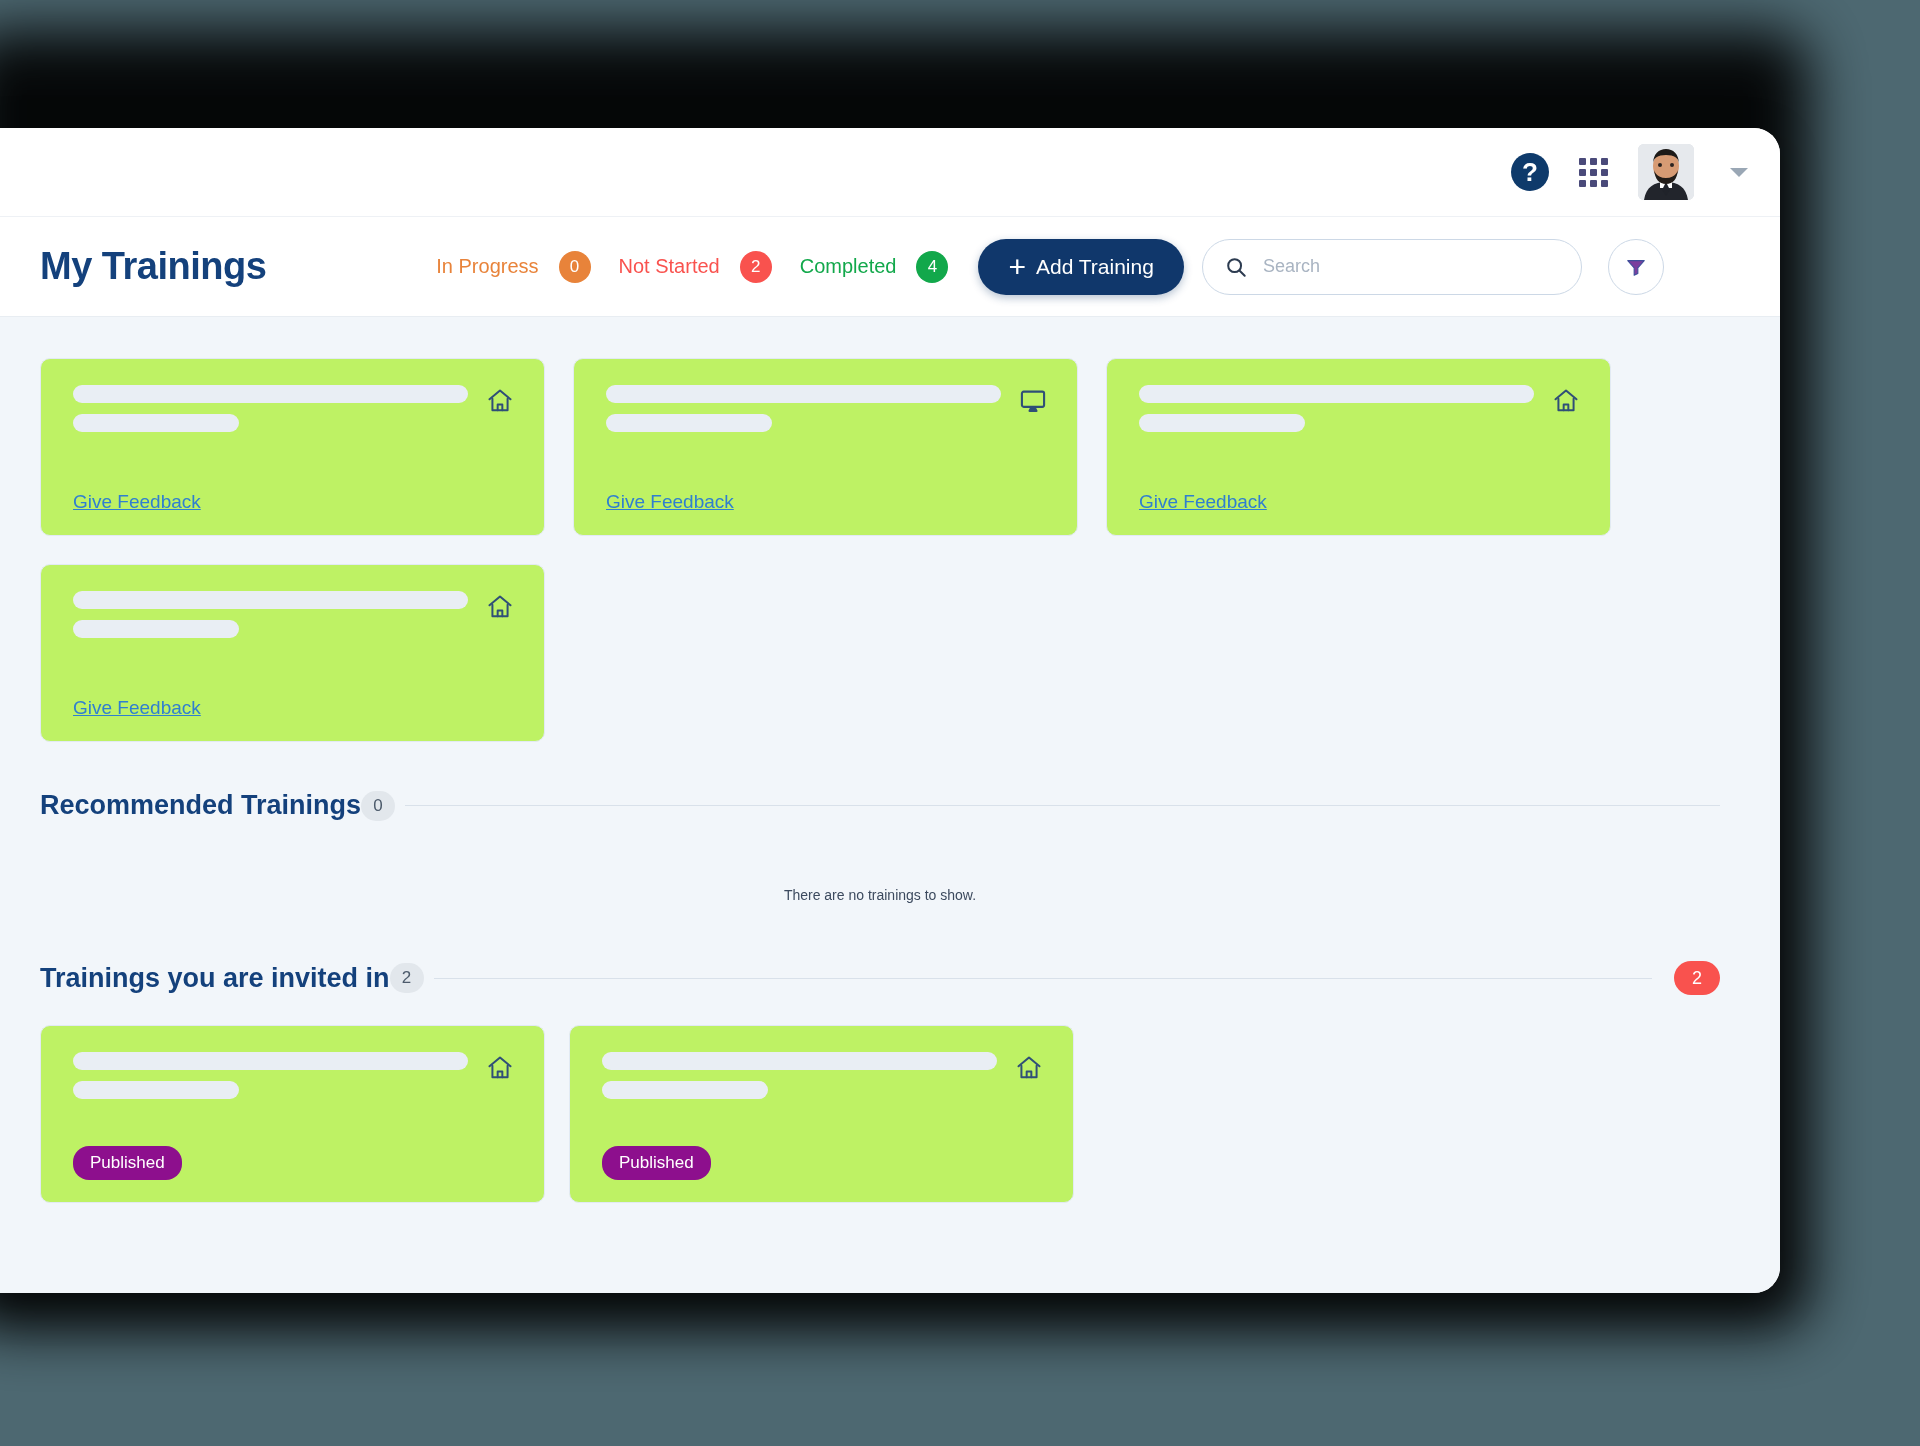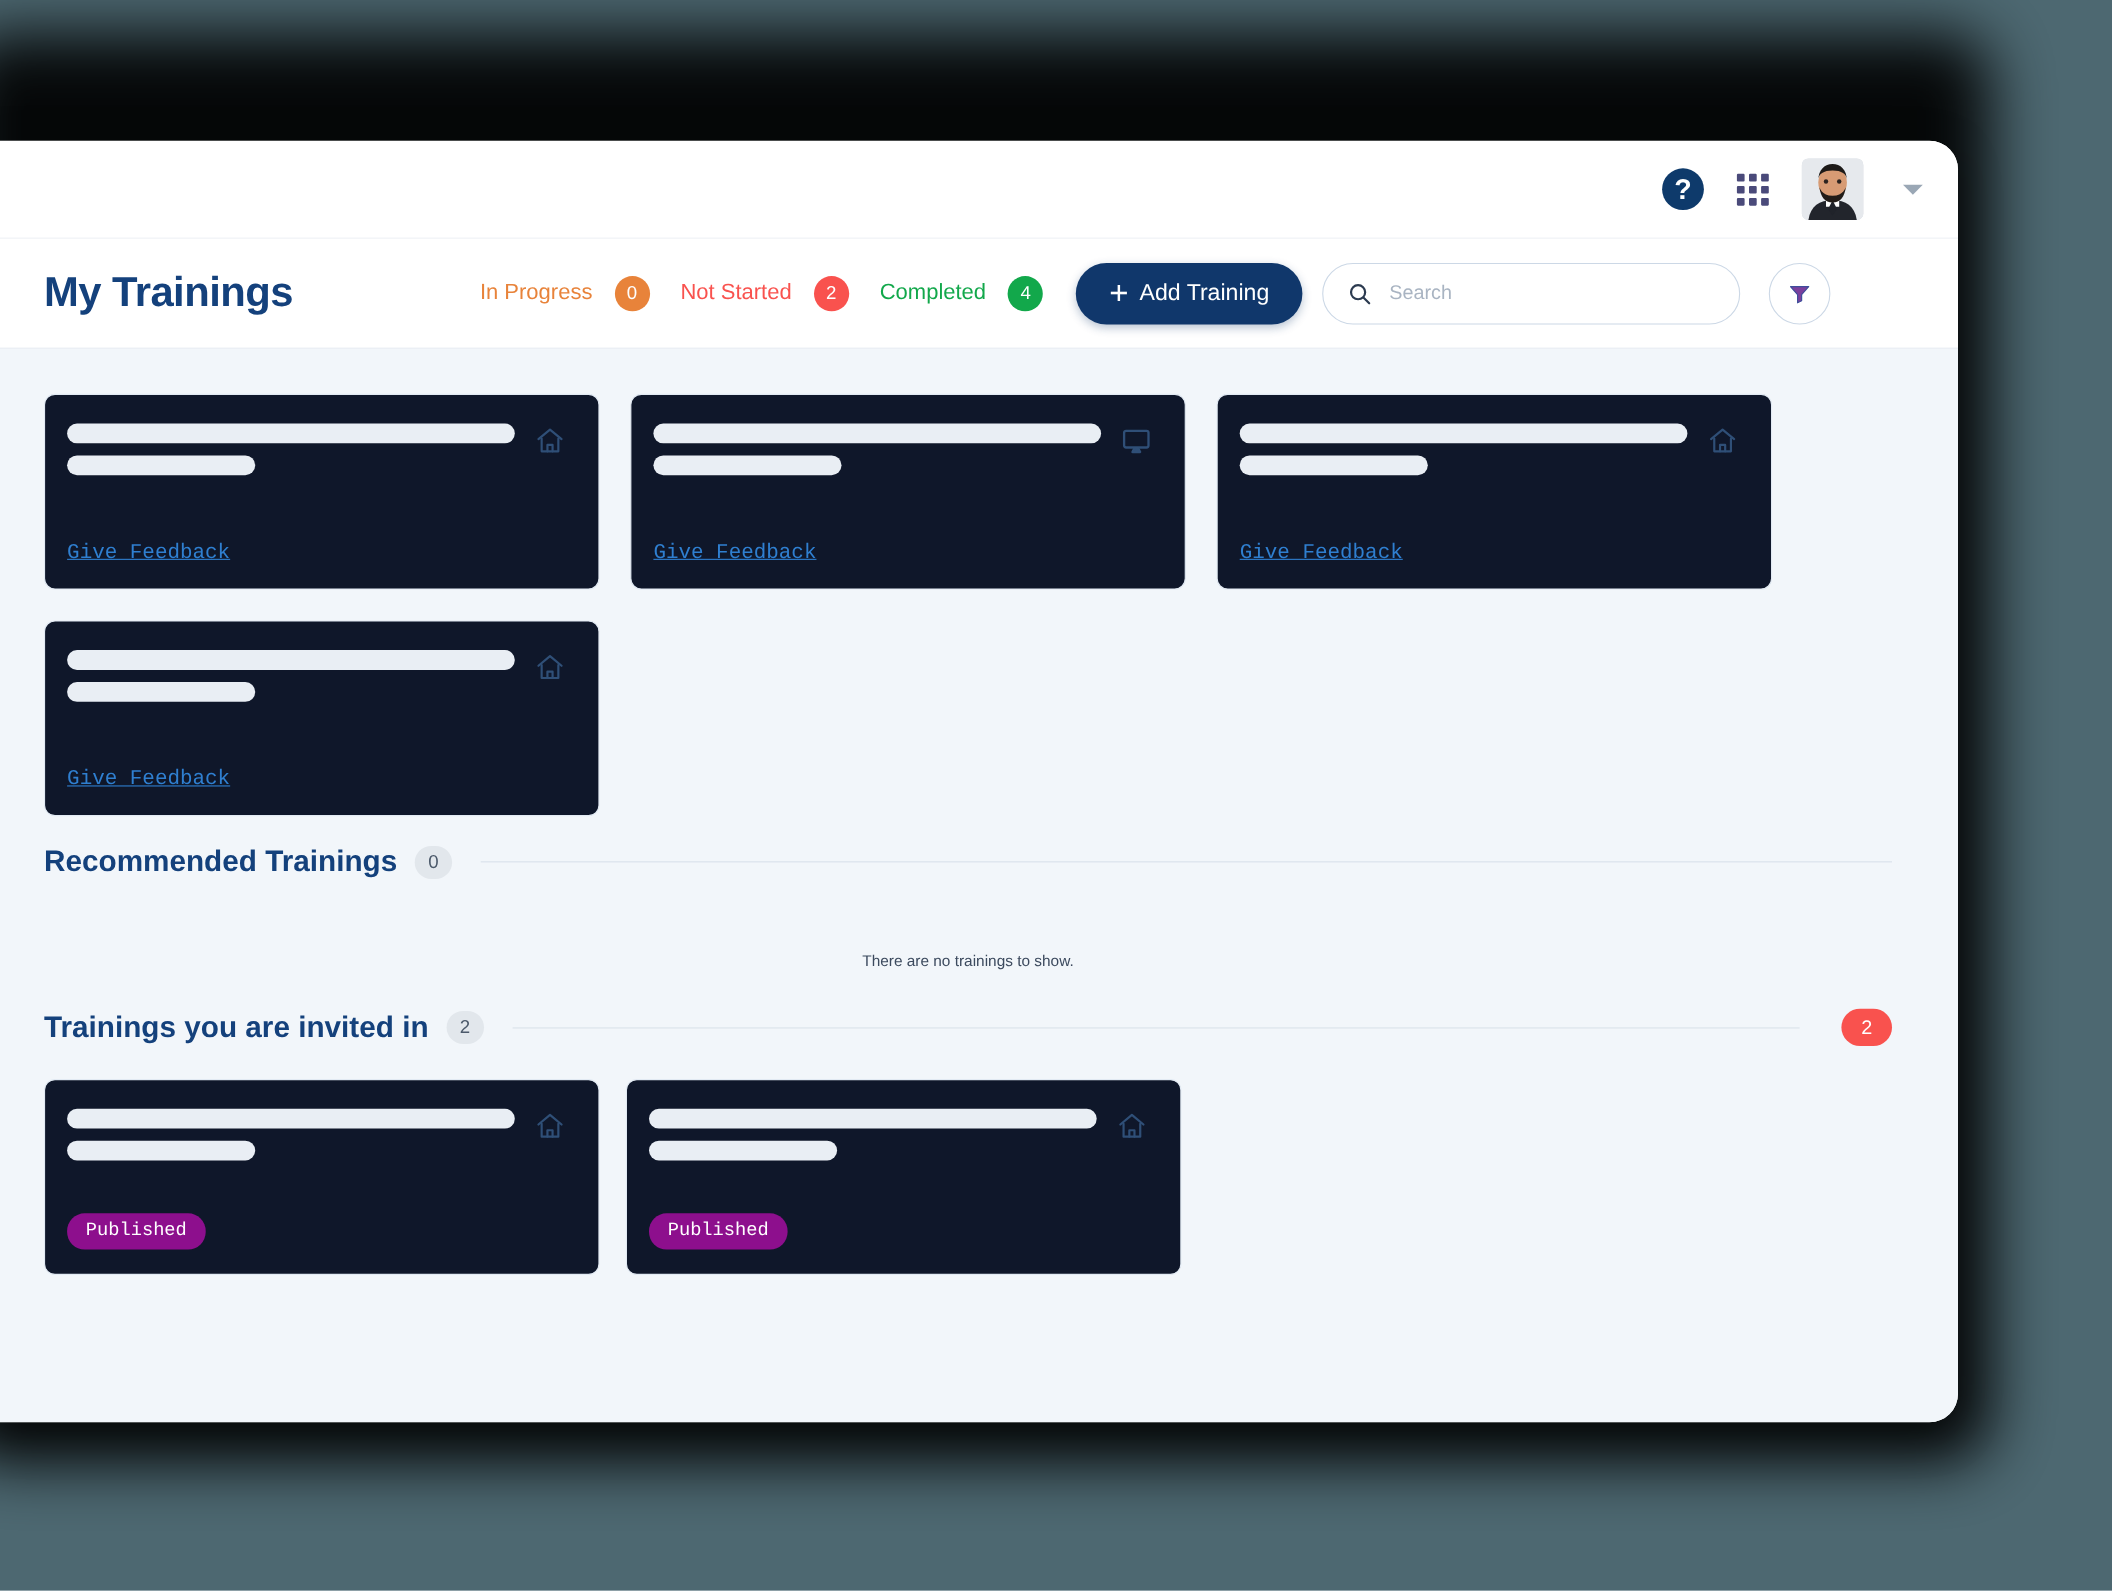--- a/index.html
+++ b/index.html
@@ -200,30 +200,29 @@
     padding: 42px 60px 0 60px;
     overflow: hidden;
   }
 
   .card-grid {
     display: grid;
     grid-template-columns: repeat(3, 505px);
     gap: 28px 28px;
   }
   .training-card {
-    background: #0f172a;
+    background: #bef264;
     border: 1px solid #e2eaf3;
     border-radius: 10px;
     height: 178px;
-    padding: 26px 30px 22px 20px;
+    padding: 26px 30px 22px 32px;
     display: flex;
     flex-direction: column;
     position: relative;
     cursor: pointer;
-    font-family: Liberation Mono, monospace;
   }
   .card-top {
     display: flex;
     align-items: flex-start;
     justify-content: space-between;
     gap: 18px;
   }
   .skeletons { flex: 1; }
   .skel {
     background: #e9eef4;
@@ -249,22 +248,21 @@
     color: #ffffff;
     font-size: 17px;
     padding: 7px 17px;
     border-radius: 16px;
   }
 
   
   .section-header {
     display: flex;
     align-items: center;
-    gap: 16px;
-    margin-top: 26px;
+    margin-top: 48px;
     margin-bottom: 0;
   }
   .section-title {
     font-size: 27px;
     font-weight: bold;
     color: #14417c;
     white-space: nowrap;
   }
   .section-count {
     background: #e2e7ec;

